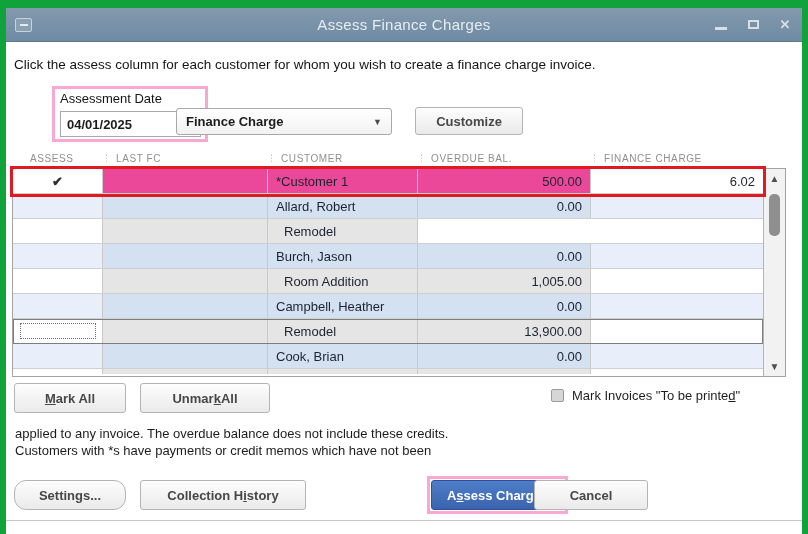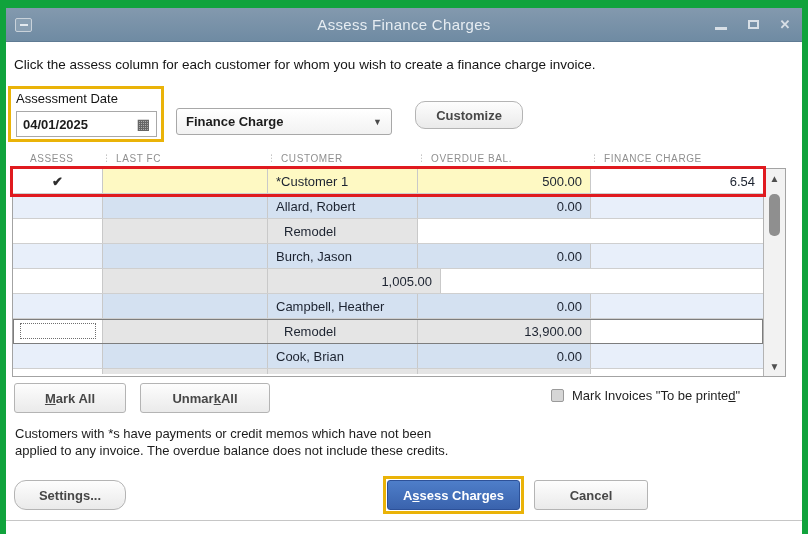--- a/index.html
+++ b/index.html
@@ -17,58 +17,58 @@
   .tb-controls{margin-left:auto;display:flex;align-items:center;gap:16px;color:#d8dfe6;z-index:1;}
   .tb-btn{display:flex;align-items:center;justify-content:center;width:16px;height:16px;cursor:default;}
   .tb-min-bar{width:12px;height:3px;background:#d8dfe6;margin-top:7px;}
   .tb-max-box{width:11px;height:9px;border:2px solid #d8dfe6;}
   .tb-close{font-size:13px;font-weight:bold;color:#d8dfe6;}
 
   
   .content{position:relative;flex:1;background:#fff;}
   .instruction{position:absolute;left:8px;top:15px;font-size:13.5px;color:#141414;}
 
-  .red3{border:3px solid #eab308;}
+  .red3{border:3px solid #f9a8d4;margin-left:44px;}
   .dategroup{position:absolute;left:2px;top:44px;width:156px;height:56px;}
   .dategroup .lbl{position:absolute;left:5px;top:2px;font-size:13px;color:#141414;white-space:nowrap;}
   .datefield{position:absolute;left:5px;top:22px;width:141px;height:26px;background:#fff;border:1px solid #a8a8a8;
     border-radius:0;display:flex;align-items:center;padding:0 6px;font-size:13px;font-weight:bold;color:#1c1c1c;}
   .datefield .cal{margin-left:auto;font-size:14px;color:#666;line-height:1;}
 
   .combo{position:absolute;left:170px;top:66px;width:216px;height:27px;background:linear-gradient(#ffffff,#f2f2f2);
     border:1px solid #a8a8a8;border-radius:3px;display:flex;align-items:center;padding:0 9px;
     font-size:13px;font-weight:bold;color:#1c1c1c;}
   .combo .arr{margin-left:auto;font-size:9px;color:#4a4a4a;}
 
   .qbtn{background:linear-gradient(#fdfdfd,#eaeaea);border:1px solid #b4b4b4;border-radius:3px;
     color:#474747;font-size:13px;font-weight:bold;display:flex;align-items:center;justify-content:center;
     white-space:nowrap;}
   .qbtn .key{text-decoration:underline;}
-  .btn-customize{position:absolute;left:409px;top:59px;width:108px;height:28px;border-radius:10px;}
+  .btn-customize{position:absolute;left:409px;top:65px;width:108px;height:28px;}
 
   
   .ghead{position:absolute;left:6px;top:106px;width:750px;height:20px;display:flex;align-items:center;
     color:#8f8f8f;font-size:10px;letter-spacing:.6px;}
   .hcell{display:flex;align-items:center;height:100%;}
   .hsep{color:#b0b0b0;font-size:9px;margin-right:5px;letter-spacing:0;}
   .c-assess{width:90px;}.c-lastfc{width:165px;}.c-cust{width:150px;}.c-bal{width:173px;}.c-fc{width:172px;}
   .hcell.c-assess{padding-left:18px;text-align:right;}
 
   .gridbody{position:absolute;left:6px;top:126px;width:774px;height:209px;border:1px solid #a3a3a3;display:flex;}
   .rows{width:750px;}
   .row{display:flex;height:25px;border-bottom:1px solid #cfcfcf;position:relative;}
   .cell{border-right:1px solid #c9c9c9;font-size:13px;display:flex;align-items:center;color:#1c2330;height:100%;}
   .cell.c-fc{border-right:none;}
   .cell.name{padding-left:8px;}
   .cell.name.indent{padding-left:16px;}
   .cell.num{justify-content:flex-end;padding-right:8px;}
   .cell.ck{justify-content:center;font-weight:bold;color:#2e2e2e;}
   .r-plain .cell{background:#ffffff;}   .r-plain .ro{background:#e5e5e5;}
   .r-blue  .cell{background:#e8effa;}   .r-blue  .ro{background:#d4e1f1;}
-  .r-sel   .cell{background:#ffffff;}   .r-sel   .ro{background:#fef9c3;}
+  .r-sel   .cell{background:#ffffff;}   .r-sel   .ro{background:#ec4899;}
   .r-sel{outline:3px solid #e01a1f;outline-offset:0;z-index:3;}
   .r-focus{outline:1px solid #7d7d7d;outline-offset:-1px;z-index:2;}
   .focus-marq{width:76px;height:16px;margin:auto;border:1px dotted #6f6f6f;background:#fff;}
   .row.partial{height:5px;overflow:hidden;border-bottom:none;}
   .row.partial .cell{font-size:0;}
 
   .vscroll{width:22px;border-left:1px solid #b3b3b3;background:#f2f2f2;position:relative;}
   .sarr{position:absolute;left:0;width:100%;height:19px;display:flex;align-items:center;justify-content:center;
     color:#4f4f4f;font-size:10px;}
   .sarr.up{top:0;} .sarr.down{bottom:0;}
@@ -159,21 +159,21 @@
       </div>
 
       <div class="gridbody">
         <div class="rows">
 
           <div class="row r-sel">
             <div class="cell ck c-assess">✔</div>
             <div class="cell ro c-lastfc"></div>
             <div class="cell ro name c-cust">*Customer 1</div>
             <div class="cell ro num c-bal">500.00</div>
-            <div class="cell num c-fc">6.54</div>
+            <div class="cell num c-fc">6.02</div>
           </div>
 
           <div class="row r-blue">
             <div class="cell ck c-assess"></div>
             <div class="cell ro c-lastfc"></div>
             <div class="cell ro name c-cust">Allard, Robert</div>
             <div class="cell ro num c-bal">0.00</div>
             <div class="cell num c-fc"></div>
           </div>
 
@@ -188,20 +188,21 @@
             <div class="cell ck c-assess"></div>
             <div class="cell ro c-lastfc"></div>
             <div class="cell ro name c-cust">Burch, Jason</div>
             <div class="cell ro num c-bal">0.00</div>
             <div class="cell num c-fc"></div>
           </div>
 
           <div class="row r-plain">
             <div class="cell ck c-assess"></div>
             <div class="cell ro c-lastfc"></div>
+            <div class="cell ro name indent c-cust">Room Addition</div>
             <div class="cell ro num c-bal">1,005.00</div>
             <div class="cell num c-fc"></div>
           </div>
 
           <div class="row r-blue">
             <div class="cell ck c-assess"></div>
             <div class="cell ro c-lastfc"></div>
             <div class="cell ro name c-cust">Campbell, Heather</div>
             <div class="cell ro num c-bal">0.00</div>
             <div class="cell num c-fc"></div>
@@ -252,28 +253,33 @@
           <span class="key">k</span>
           <span> All</span>
       </button>
 
       <div class="cbgroup">
         <span class="cbbox"></span>
         <span class="cblabel"><span>Mark Invoices "To be printe</span><span class="key">d</span><span>"</span></span>
       </div>
 
       <div class="note">
+        <div>applied to any invoice.  The overdue balance does not include these credits.</div>
         <div>Customers with *s have payments or credit memos which have not been</div>
-        <div>applied to any invoice.  The overdue balance does not include these credits.</div>
       </div>
 
       <button class="qbtn btn-settings">
         <span>Settin</span>
           <span class="key">g</span>
           <span>s...</span>
+      </button>
+      <button class="qbtn btn-colhist">
+        <span>Collection H</span>
+          <span class="key">i</span>
+          <span>story</span>
       </button>
 
       <div class="assess-wrap red3">
         <button class="qbtn btn-assess">
           <span>A</span>
             <span class="key">s</span>
             <span>sess Charges</span>
         </button>
       </div>
 

